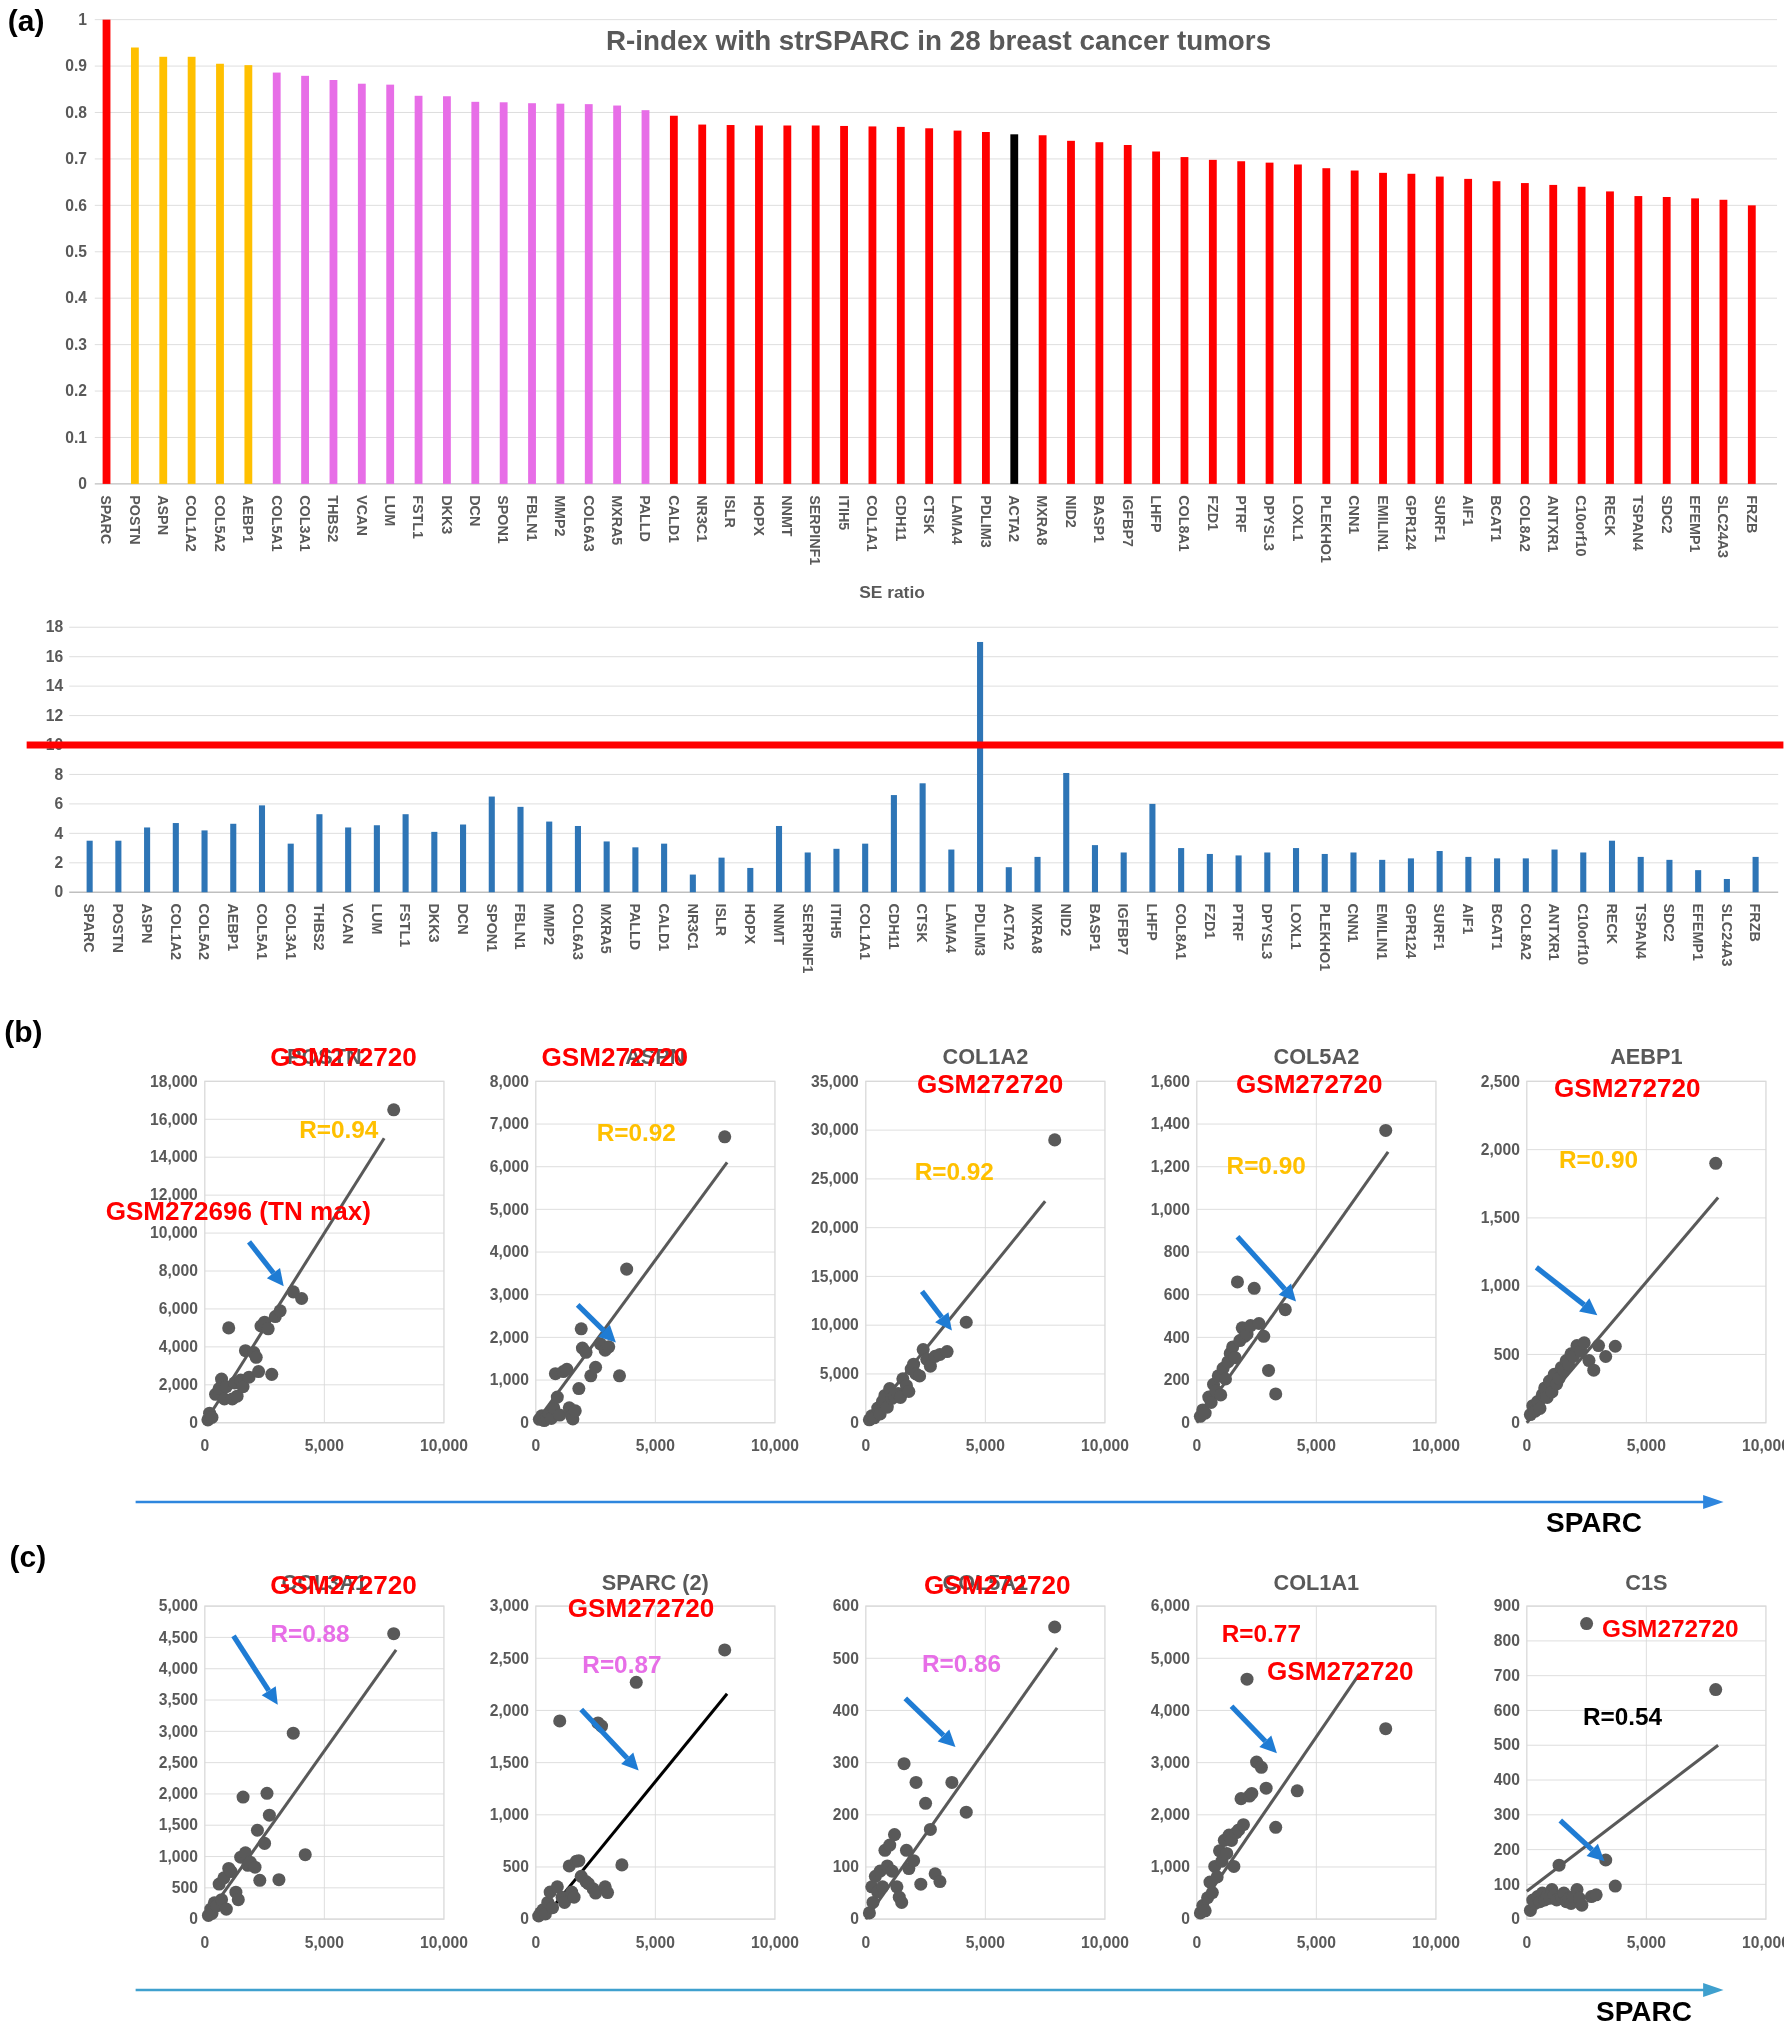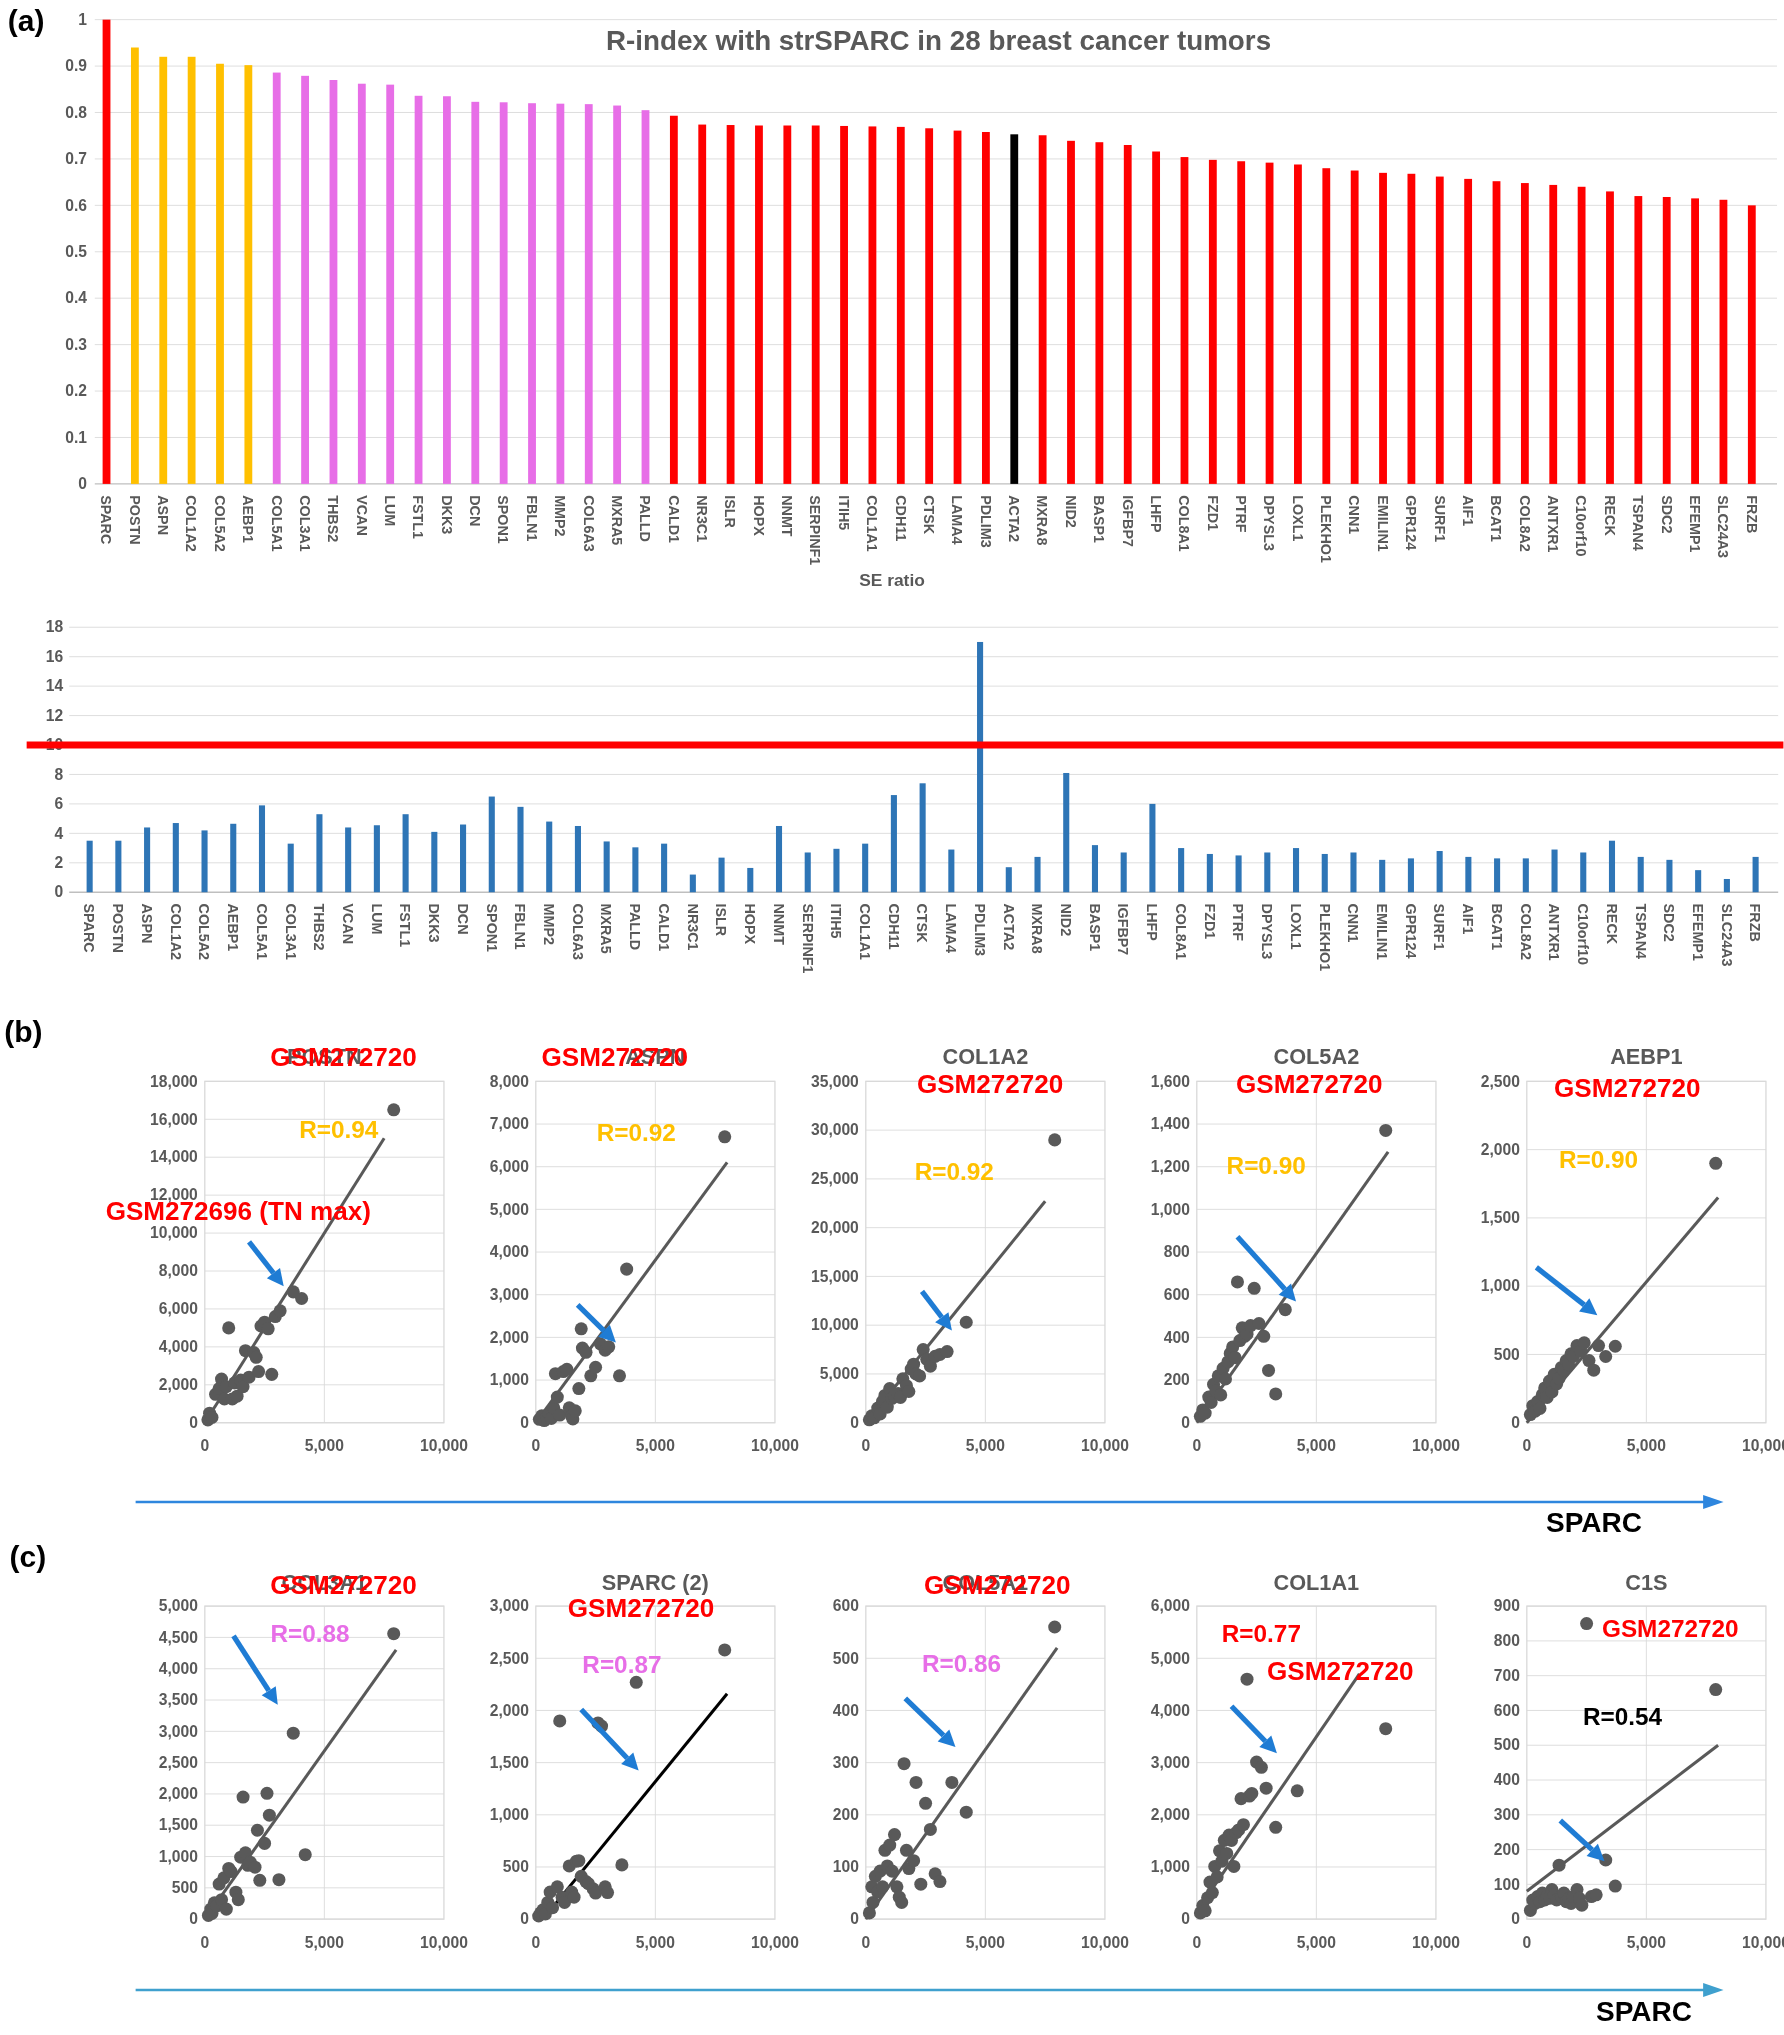--- a/index.html
+++ b/index.html
@@ -1,20 +1,20 @@
 <!DOCTYPE html>
 <html style="font-size:7px"><head>
 <meta charset="utf-8">
 <style>
   html,body{margin:0;padding:0;background:#ffffff;}
   .page{position:relative;width:1784px;height:2035px;background:#ffffff;font-family:"Liberation Sans",sans-serif;overflow:hidden;}
   svg{overflow:visible;position:absolute;display:block;}
   .plabel{position:absolute;font-size:30px;font-weight:bold;color:#000;}
   #chart-rindex{left:0;top:3.5px;}
-  #se-title{position:absolute;left:0;top:570px;width:100%;text-align:center;font-size:17.4px;font-weight:bold;color:#595959;}
+  #se-title{position:absolute;left:0;top:582px;width:100%;text-align:center;font-size:17.4px;font-weight:bold;color:#595959;}
   #chart-se{left:0;top:609px;}
   #label-a{left:7.8px;top:3.5px;}
   #label-b{left:4.3px;top:1015px;}
   #label-c{left:9.6px;top:1540px;}
   .scatter-row{position:absolute;left:130px;display:flex;gap:3.5px;}
   #panel-b-row{top:1040px;}
   #panel-c-row{top:1567px;}
   #arrow-b{left:0;top:1495px;}
   #arrow-c{left:0;top:1983px;}
   .sparc-label{position:absolute;font-size:28px;font-weight:bold;color:#000;}

